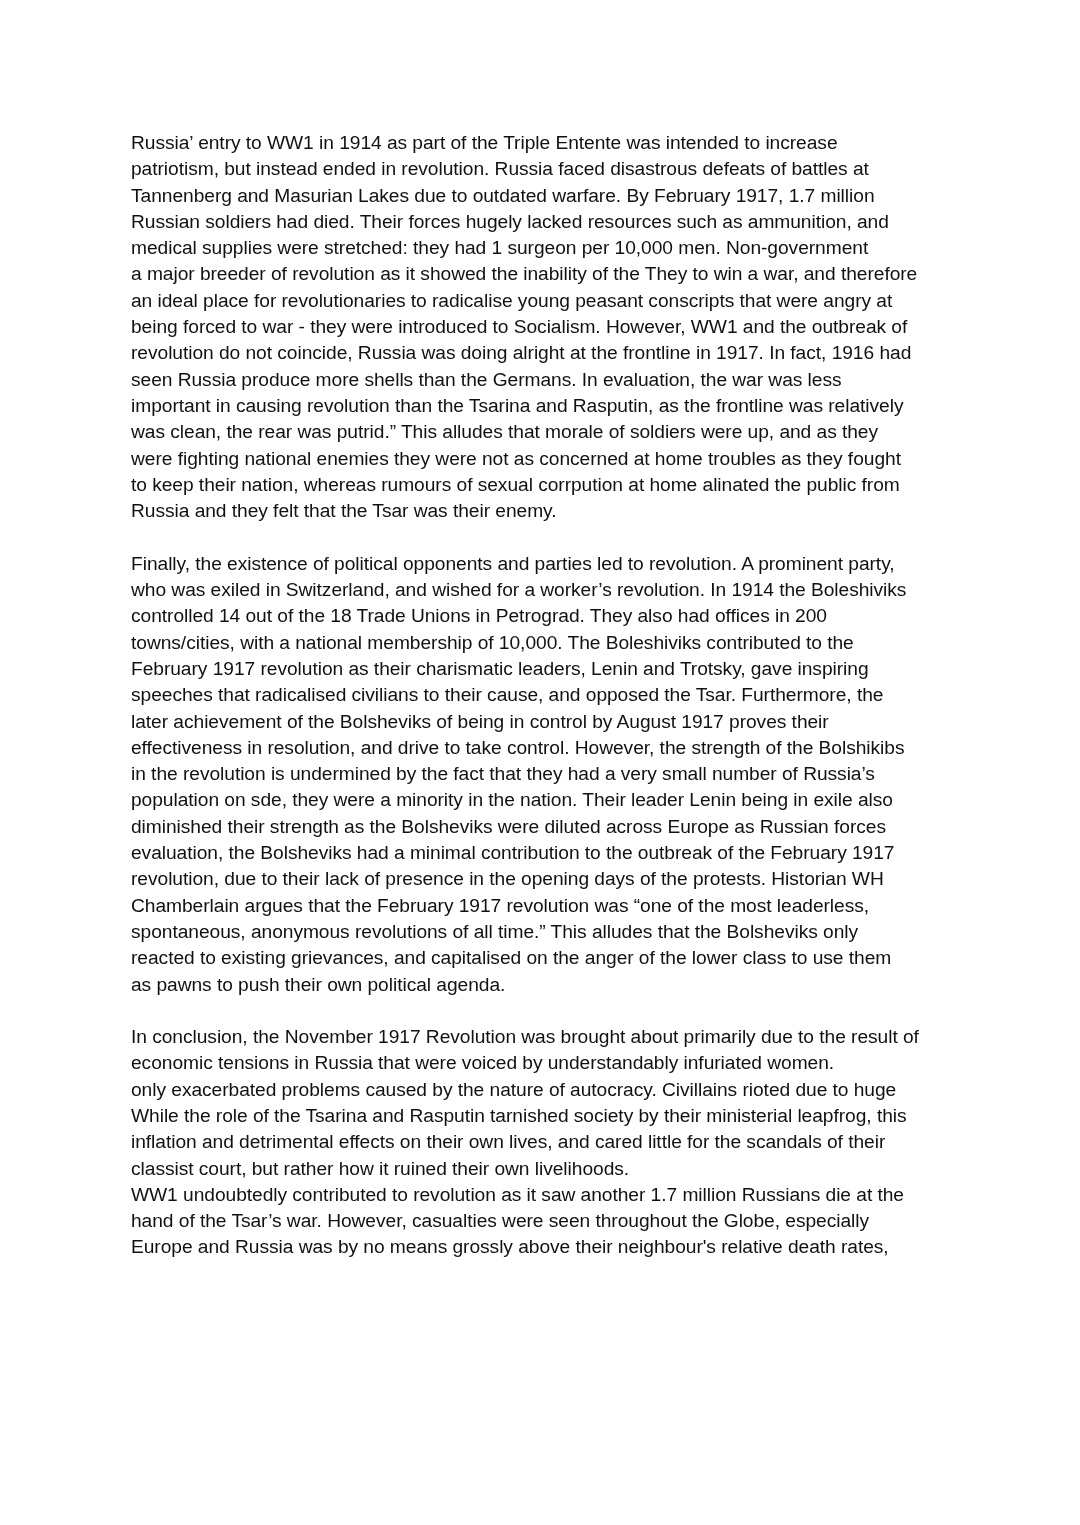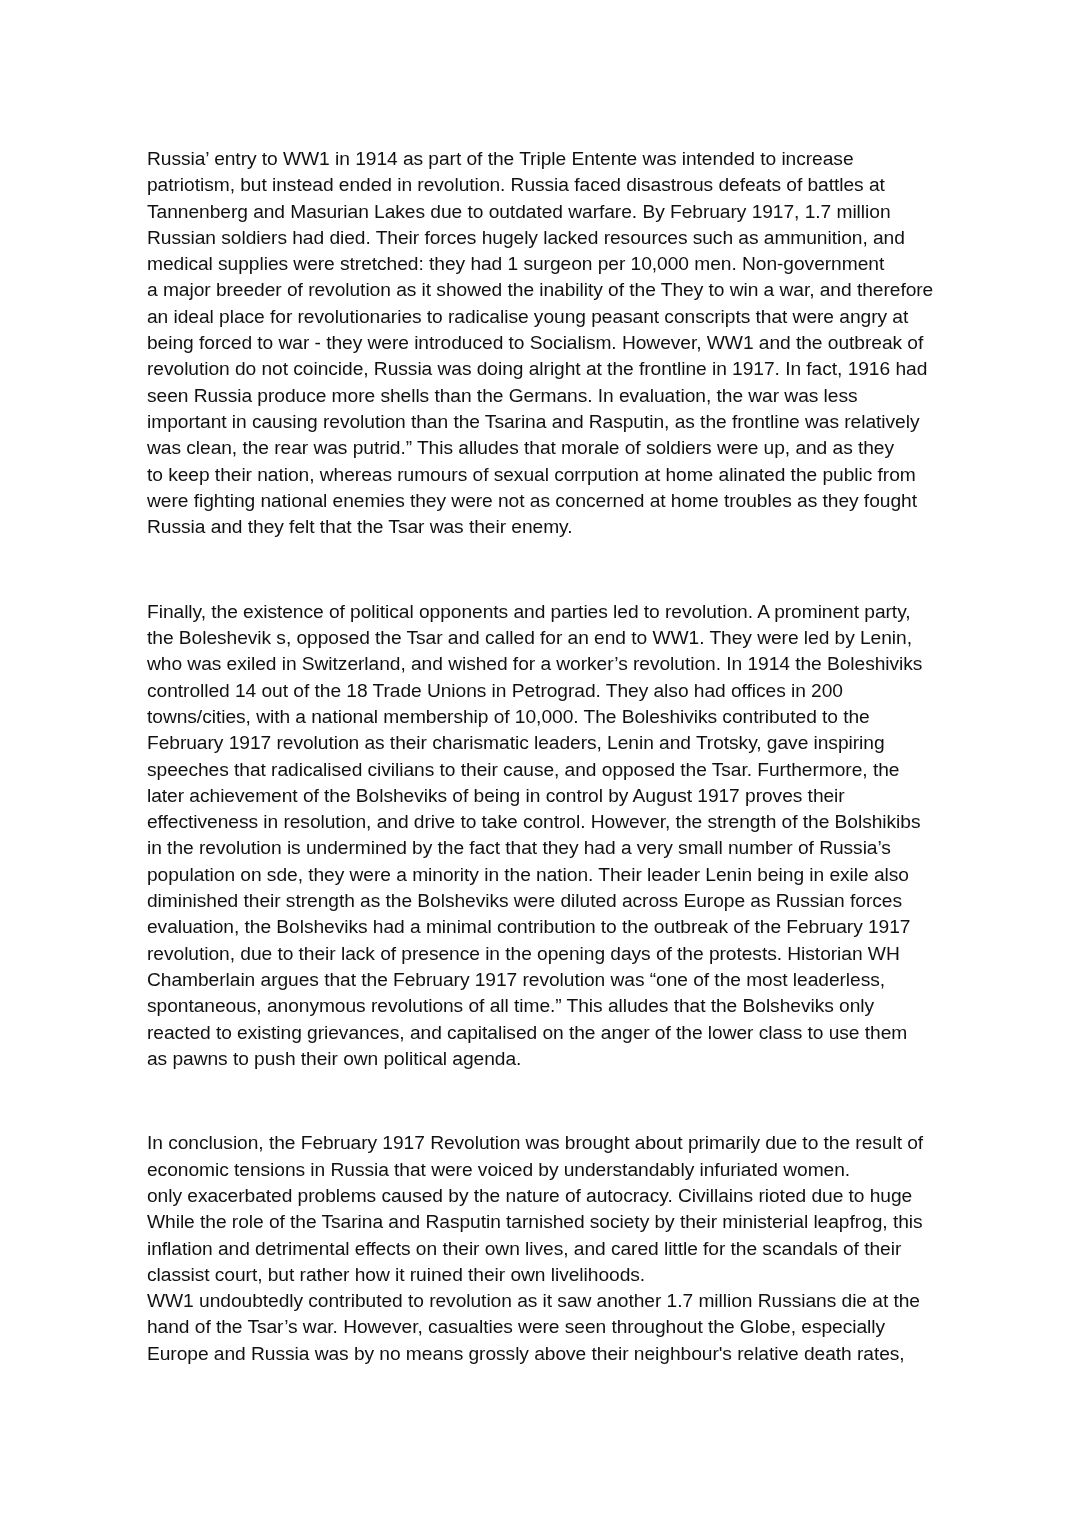--- a/index.html
+++ b/index.html
@@ -15,21 +15,21 @@
       font-family: "Liberation Sans", sans-serif;
       color: #111111;
     }
     .page {
       position: absolute;
       left: 131px;
       top: 130px;
       width: 830px;
     }
     .para {
-      margin: 16px;
+      margin: 0;
       padding: 0;
     }
     .line {
       display: block;
       font-size: 19.2px;
       line-height: 26.3px;
       height: 26.3px;
       white-space: nowrap;
       letter-spacing: -0.05px;
     }
@@ -48,30 +48,29 @@
     <span class="line">Tannenberg and Masurian Lakes due to outdated warfare. By February 1917, 1.7 million</span>
     <span class="line">Russian soldiers had died. Their forces hugely lacked resources such as ammunition, and</span>
     <span class="line">medical supplies were stretched: they had 1 surgeon per 10,000 men. Non-government</span>
     <span class="line">a major breeder of revolution as it showed the inability of the They to win a war, and therefore</span>
     <span class="line">an ideal place for revolutionaries to radicalise young peasant conscripts that were angry at</span>
     <span class="line">being forced to war - they were introduced to Socialism. However, WW1 and the outbreak of</span>
     <span class="line">revolution do not coincide, Russia was doing alright at the frontline in 1917. In fact, 1916 had</span>
     <span class="line">seen Russia produce more shells than the Germans. In evaluation, the war was less</span>
     <span class="line">important in causing revolution than the Tsarina and Rasputin, as the frontline was relatively</span>
     <span class="line">was clean, the rear was putrid.” This alludes that morale of soldiers were up, and as they</span>
+    <span class="line">were fighting national enemies they were not as concerned at home troubles as they fought</span>
     <span class="line">to keep their nation, whereas rumours of sexual corrpution at home alinated the public from</span>
-    <span class="line">were fighting national enemies they were not as concerned at home troubles as they fought</span>
     <span class="line">Russia and they felt that the Tsar was their enemy.</span>
   </div>
 
   <div class="gap"></div>
 
   <div class="para">
     <span class="line">Finally, the existence of political opponents and parties led to revolution. A prominent party,</span>
-    <span class="line">the Boleshevik s, opposed the Tsar and called for an end to WW1.  They were led by Lenin,</span>
     <span class="line">who was exiled in Switzerland, and wished for a worker’s revolution. In 1914 the Boleshiviks</span>
     <span class="line">controlled 14 out of the 18 Trade Unions in Petrograd.  They also had offices in 200</span>
     <span class="line">towns/cities, with a national membership of 10,000. The Boleshiviks contributed to the</span>
     <span class="line">February 1917 revolution as their charismatic leaders, Lenin and Trotsky, gave inspiring</span>
     <span class="line">speeches that radicalised civilians to their cause, and opposed the Tsar. Furthermore, the</span>
     <span class="line">later achievement of the Bolsheviks of being in control by August 1917 proves their</span>
     <span class="line">effectiveness in resolution, and drive to take control. However, the strength of the Bolshikibs</span>
     <span class="line">in the revolution is undermined by the fact that they had a very small number of Russia’s</span>
     <span class="line">population on sde, they were a minority in the nation. Their leader Lenin being in exile also</span>
     <span class="line">diminished their strength as the Bolsheviks were diluted across Europe as Russian forces</span>
@@ -79,21 +78,21 @@
     <span class="line">revolution, due to their lack of presence in the opening days of the protests. Historian WH</span>
     <span class="line">Chamberlain argues that the February 1917 revolution was “one of the most leaderless,</span>
     <span class="line">spontaneous, anonymous revolutions of all time.” This alludes that the Bolsheviks only</span>
     <span class="line">reacted to existing grievances, and capitalised on the anger of the lower class to use them</span>
     <span class="line">as pawns to push their own political agenda.</span>
   </div>
 
   <div class="gap"></div>
 
   <div class="para">
-    <span class="line">In conclusion, the February 1917 Revolution was brought about primarily due to the result of</span>
+    <span class="line">In conclusion, the November 1917 Revolution was brought about primarily due to the result of</span>
     <span class="line">economic tensions in Russia that were voiced by understandably infuriated women.</span>
     <span class="line">only exacerbated problems caused by the nature of autocracy. Civillains rioted due to huge</span>
     <span class="line">While the role of the Tsarina and Rasputin tarnished society by their ministerial leapfrog, this</span>
     <span class="line">inflation and detrimental effects on their own lives, and cared little for the scandals of their</span>
     <span class="line">classist court, but rather how it ruined their own livelihoods.</span>
     <span class="line">WW1 undoubtedly contributed to revolution as it saw another 1.7 million Russians die at the</span>
     <span class="line">hand of the Tsar’s war. However, casualties were seen throughout the Globe, especially</span>
     <span class="line">Europe and Russia was by no means grossly above their neighbour's relative death rates,</span>
   </div>
 

